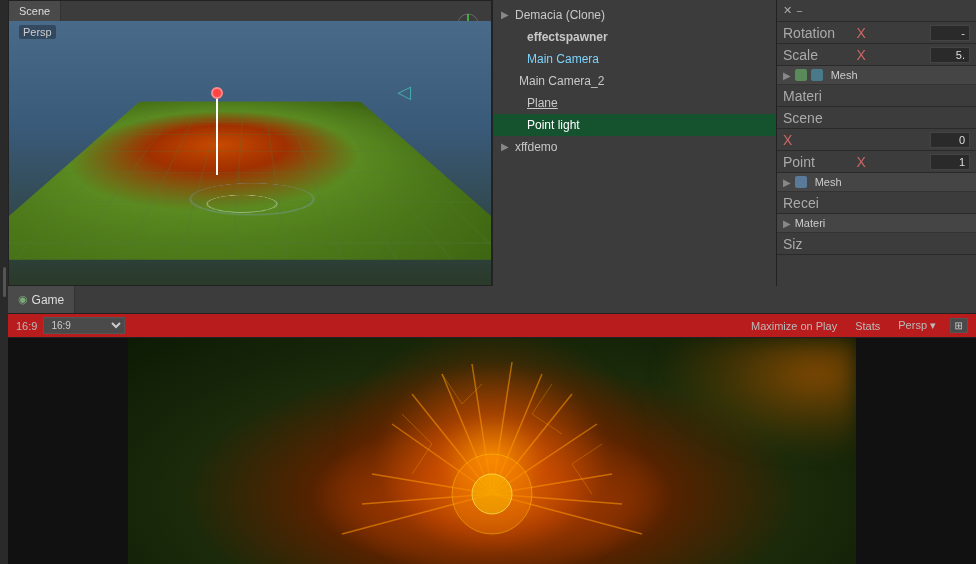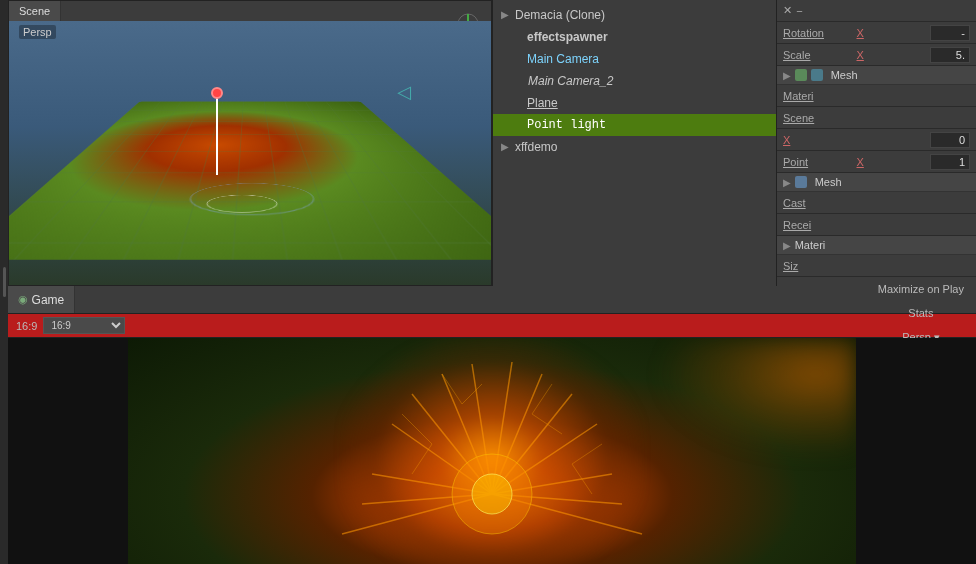--- a/index.html
+++ b/index.html
@@ -141,23 +141,22 @@
       cursor: pointer;
       display: flex;
       align-items: center;
       gap: 4px;
       font-size: 12px;
       color: #c8c8c8;
       line-height: 18px;
     }
 
     .hierarchy-item.selected {
-      background: #4d7c0f;
+      background: #14532d;
       color: white;
-      font-family: Liberation Mono, monospace;
     }
 
     .hierarchy-item.disabled {
       color: #7dd3fc;
     }
 
     .hierarchy-item .arrow {
       width: 10px;
       display: inline-block;
       color: #888;
@@ -182,24 +181,23 @@
     .inspector-row {
       display: flex;
       align-items: center;
       padding: 2px 6px;
       border-bottom: 1px solid #2a2a2a;
       min-height: 22px;
     }
 
     .inspector-label {
       color: #aaa;
-      font-size: 11px;
+      font-size: 14px;
       flex: 1;
       white-space: nowrap;
-      text-decoration: underline;
     }
 
     .inspector-value {
       background: #2a2a2a;
       border: 1px solid #444;
       color: #ddd;
       font-size: 11px;
       padding: 1px 4px;
       width: 50px;
       text-align: right;
@@ -285,21 +283,20 @@
       color: #ccc;
       font-size: 10px;
       padding: 1px 3px;
       cursor: pointer;
     }
 
     .game-controls-right {
       display: flex;
       align-items: center;
       gap: 10px;
-      flex-direction: column;
     }
 
     .game-ctrl-btn {
       background: none;
       border: none;
       color: #bbb;
       font-size: 11px;
       cursor: pointer;
       padding: 1px 4px;
     }
@@ -423,21 +420,21 @@
             <span>Demacia (Clone)</span>
           </div>
           <div class="hierarchy-item" style="padding-left: 20px; font-weight: bold;">
             <span class="arrow"></span>
             <span>effectspawner</span>
           </div>
           <div class="hierarchy-item disabled" style="padding-left: 20px;">
             <span class="arrow"></span>
             <span>Main Camera</span>
           </div>
-          <div class="hierarchy-item" style="padding-left: 21px; font-style: italic;">
+          <div class="hierarchy-item" style="padding-left: 12px;">
             <span class="arrow"></span>
             <span>Main Camera_2</span>
           </div>
           <div class="hierarchy-item" style="padding-left: 20px; text-decoration: underline;">
             <span class="arrow"></span>
             <span>Plane</span>
           </div>
           <div class="hierarchy-item selected" style="padding-left: 20px;">
             <span class="arrow"></span>
             <span>Point light</span>
@@ -492,23 +489,20 @@
           <span class="inspector-label" style="width:10px;color:#cc6666;">X</span>
           <input class="inspector-value" value="1" style="width: 40px;">
         </div>
 
         <div class="inspector-section-header">
           <span class="arrow">▶</span>
           <span style="background:#5a7a9a;width:12px;height:12px;display:inline-block;border-radius:2px;margin-right:4px;"></span>
           <span>Mesh</span>
         </div>
 
-        <div class="inspector-row">
-          <span class="inspector-label">Cast</span>
-        </div>
         <div class="inspector-row">
           <span class="inspector-label">Recei</span>
         </div>
 
         <div class="inspector-section-header">
           <span class="arrow">▶</span>
           <span>Materi</span>
         </div>
         <div class="inspector-row">
           <span class="inspector-label">Siz</span>

